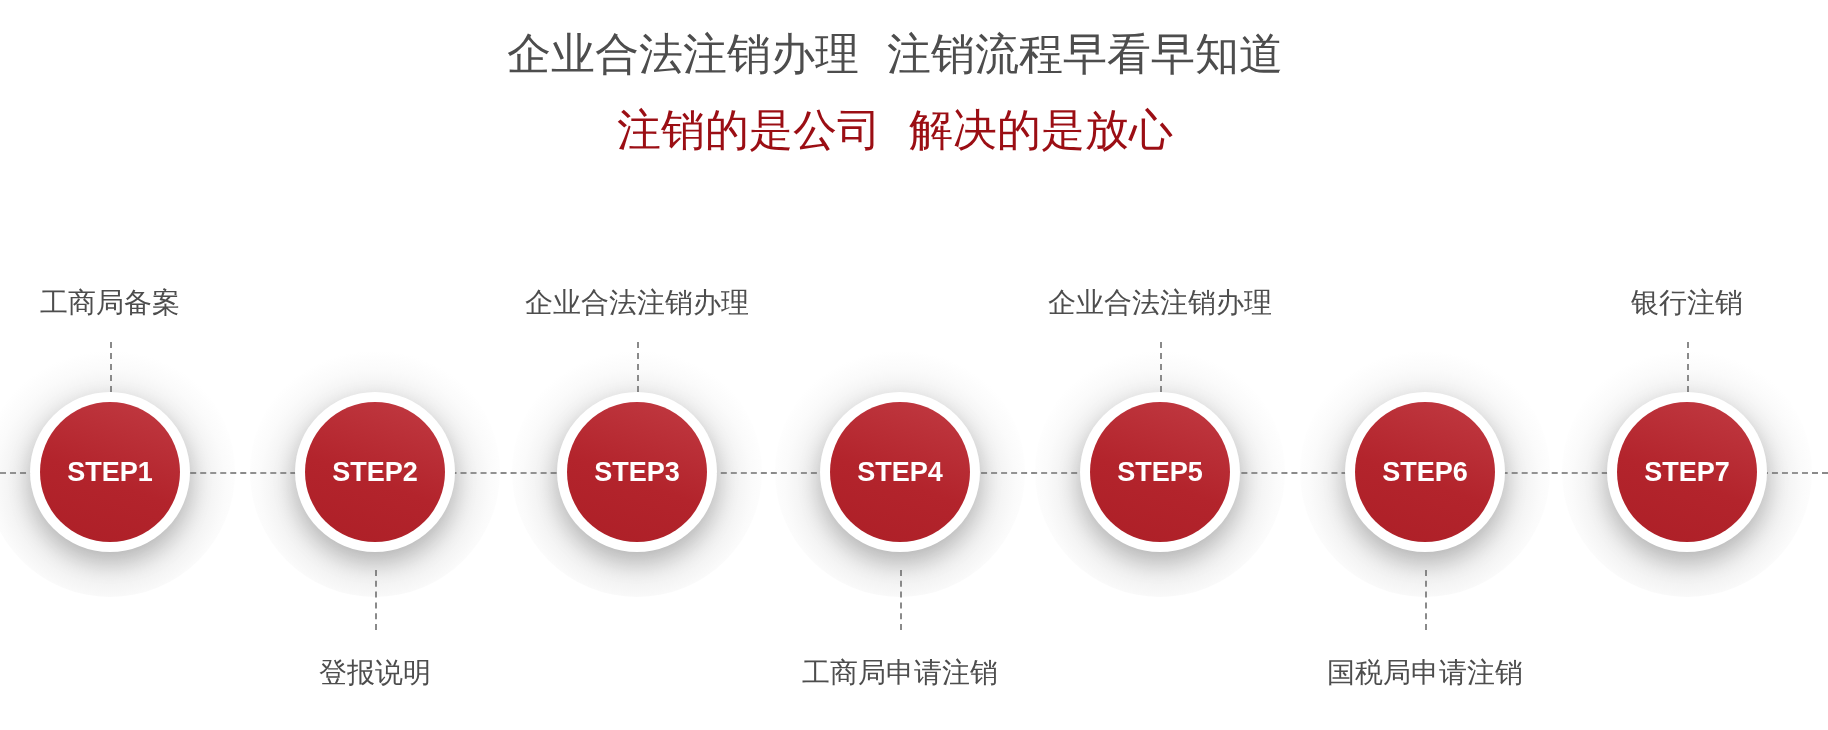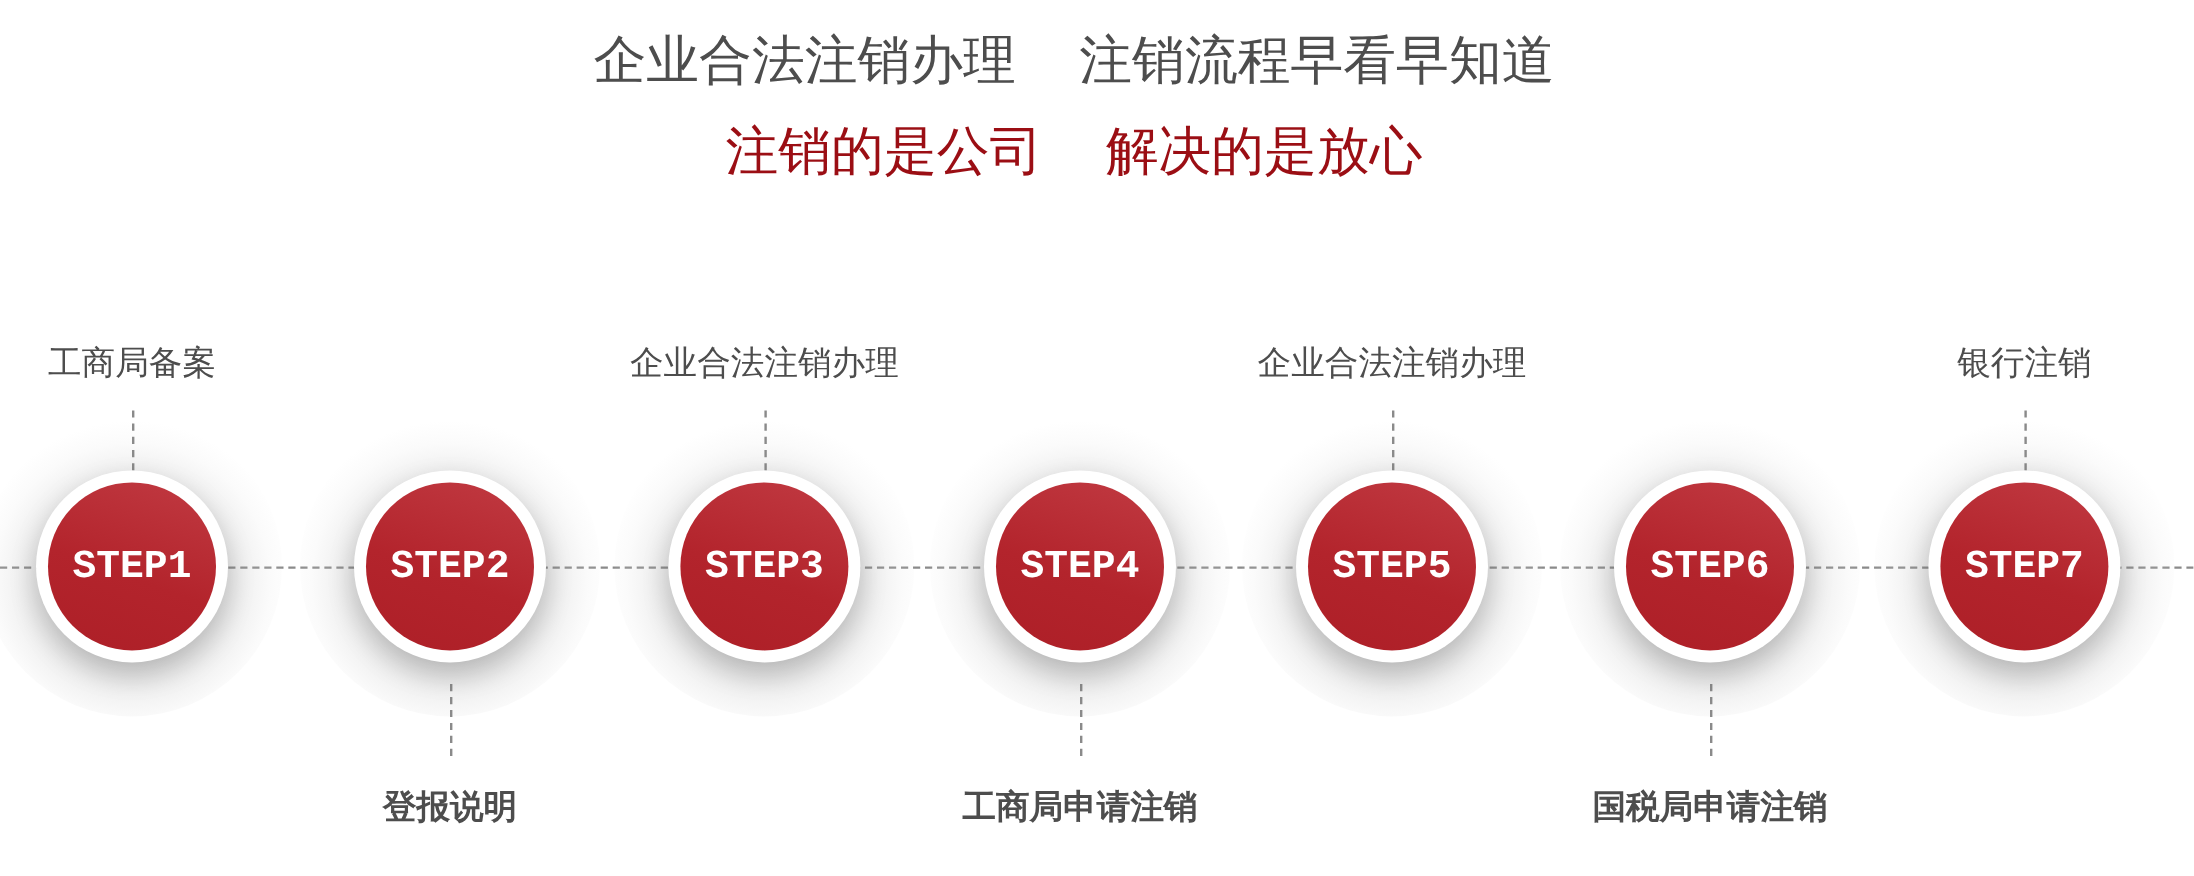--- a/index.html
+++ b/index.html
@@ -1,39 +1,39 @@
 <!DOCTYPE html>
 <html><head>
 <meta charset="utf-8">
 <style>
   html, body { margin: 0; padding: 0; background: #ffffff; }
   body { width: 1828px; height: 730px; position: relative; overflow: hidden;
          font-family: "DejaVu Sans", "Liberation Sans", sans-serif; }
   .title { position: absolute; left: 0; width: 1790px; text-align: center; white-space: pre;
-           font-size: 44px; line-height: 52px; font-family: Liberation Mono, monospace; }
+           font-size: 44px; line-height: 52px; }
   .t1 { top: 28px; color: #4d4d4d; }
   .t2 { top: 104px; color: #9b0e14; }
   .hline { position: absolute; left: 0; top: 472px; width: 1828px; height: 0;
            border-top: 2px dashed #8a8a8a; }
   .step { position: absolute; top: 472px; width: 0; height: 0; }
   .halo { position: absolute; left: -125px; top: -125px; width: 250px; height: 250px; border-radius: 50%;
           background: radial-gradient(circle at 50% 55%, rgba(150,150,150,0.35) 0%, rgba(170,170,170,0.22) 45%, rgba(220,220,220,0.12) 62%, rgba(245,245,240,0.0) 72%); }
   .ring { position: absolute; left: -80px; top: -80px; width: 160px; height: 160px; border-radius: 50%;
           background: #ffffff; box-shadow: 0 10px 22px rgba(0,0,0,0.22); }
   .disc { position: absolute; left: -70px; top: -70px; width: 140px; height: 140px; border-radius: 50%;
           background: linear-gradient(200deg, #c13a42 0%, #b3242c 55%, #ad1f27 100%);
           display: flex; align-items: center; justify-content: center;
-          color: #ffffff; font-weight: bold; font-size: 33px; letter-spacing: 0px;
-          font-family: Liberation Mono, monospace; }
+          color: #ffffff; font-weight: bold; font-size: 27px; letter-spacing: 0px;
+          font-family: Liberation Sans, sans-serif; }
   .vline-top { position: absolute; left: 0; top: -130px; height: 50px; width: 0; border-left: 2px dashed #8a8a8a; }
   .vline-bot { position: absolute; left: 0; top: 98px; height: 60px; width: 0; border-left: 2px dashed #8a8a8a; }
   .label { position: absolute; width: 400px; left: -200px; text-align: center; color: #4d4d4d;
            font-size: 28px; line-height: 34px; white-space: nowrap; }
   .label.top { top: -186px; }
-  .label.bot { top: 184px; font-weight: bold; }
+  .label.bot { top: 184px; }
 </style>
 </head>
 <body>
 
 <div class="title t1">企业合法注销办理  注销流程早看早知道</div>
 <div class="title t2">注销的是公司  解决的是放心</div>
 
 <div class="hline"></div>
 
 <div class="step" style="left:110px">

